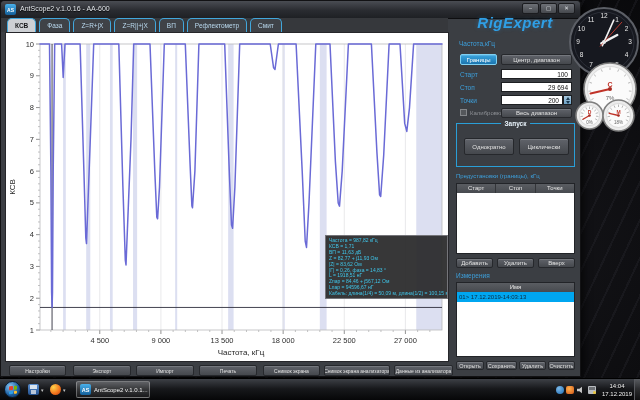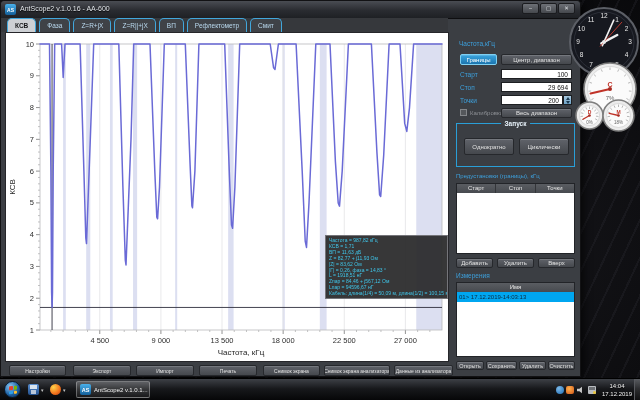--- a/index.html
+++ b/index.html
@@ -114,20 +114,21 @@
     <div class="tabbar">
       <div class="tab active">КСВ</div>
       <div class="tab">Фаза</div>
       <div class="tab">Z=R+jX</div>
       <div class="tab">Z=R||+jX</div>
       <div class="tab">ВП</div>
       <div class="tab">Рефлектометр</div>
       <div class="tab">Смит</div>
     </div>
 
+    <div class="logo">RigExpert</div>
 
     <div class="chart-area">
       <svg id="chart-svg" width="442" height="328" viewBox="0 0 442 328">
           <rect x="57.09251875380144" y="11" width="2.716766912211938" height="286" fill="#d8dcef" opacity="0.9"></rect>
           <rect x="80.18503750760289" y="11" width="4.075150368317907" height="286" fill="#d8dcef" opacity="0.9"></rect>
           <rect x="103.95674798945733" y="11" width="2.716766912211938" height="286" fill="#d8dcef" opacity="0.9"></rect>
           <rect x="127.04926674325877" y="11" width="4.075150368317921" height="286" fill="#d8dcef" opacity="0.9"></rect>
           <rect x="169.15915388254376" y="11" width="2.037575184158925" height="286" fill="#d8dcef" opacity="0.9"></rect>
           <rect x="222.1361086706765" y="11" width="5.433533824423876" height="286" fill="#d8dcef" opacity="0.9"></rect>
           <rect x="276.4714469149152" y="11" width="2.3092518753801414" height="286" fill="#d8dcef" opacity="0.9"></rect>

